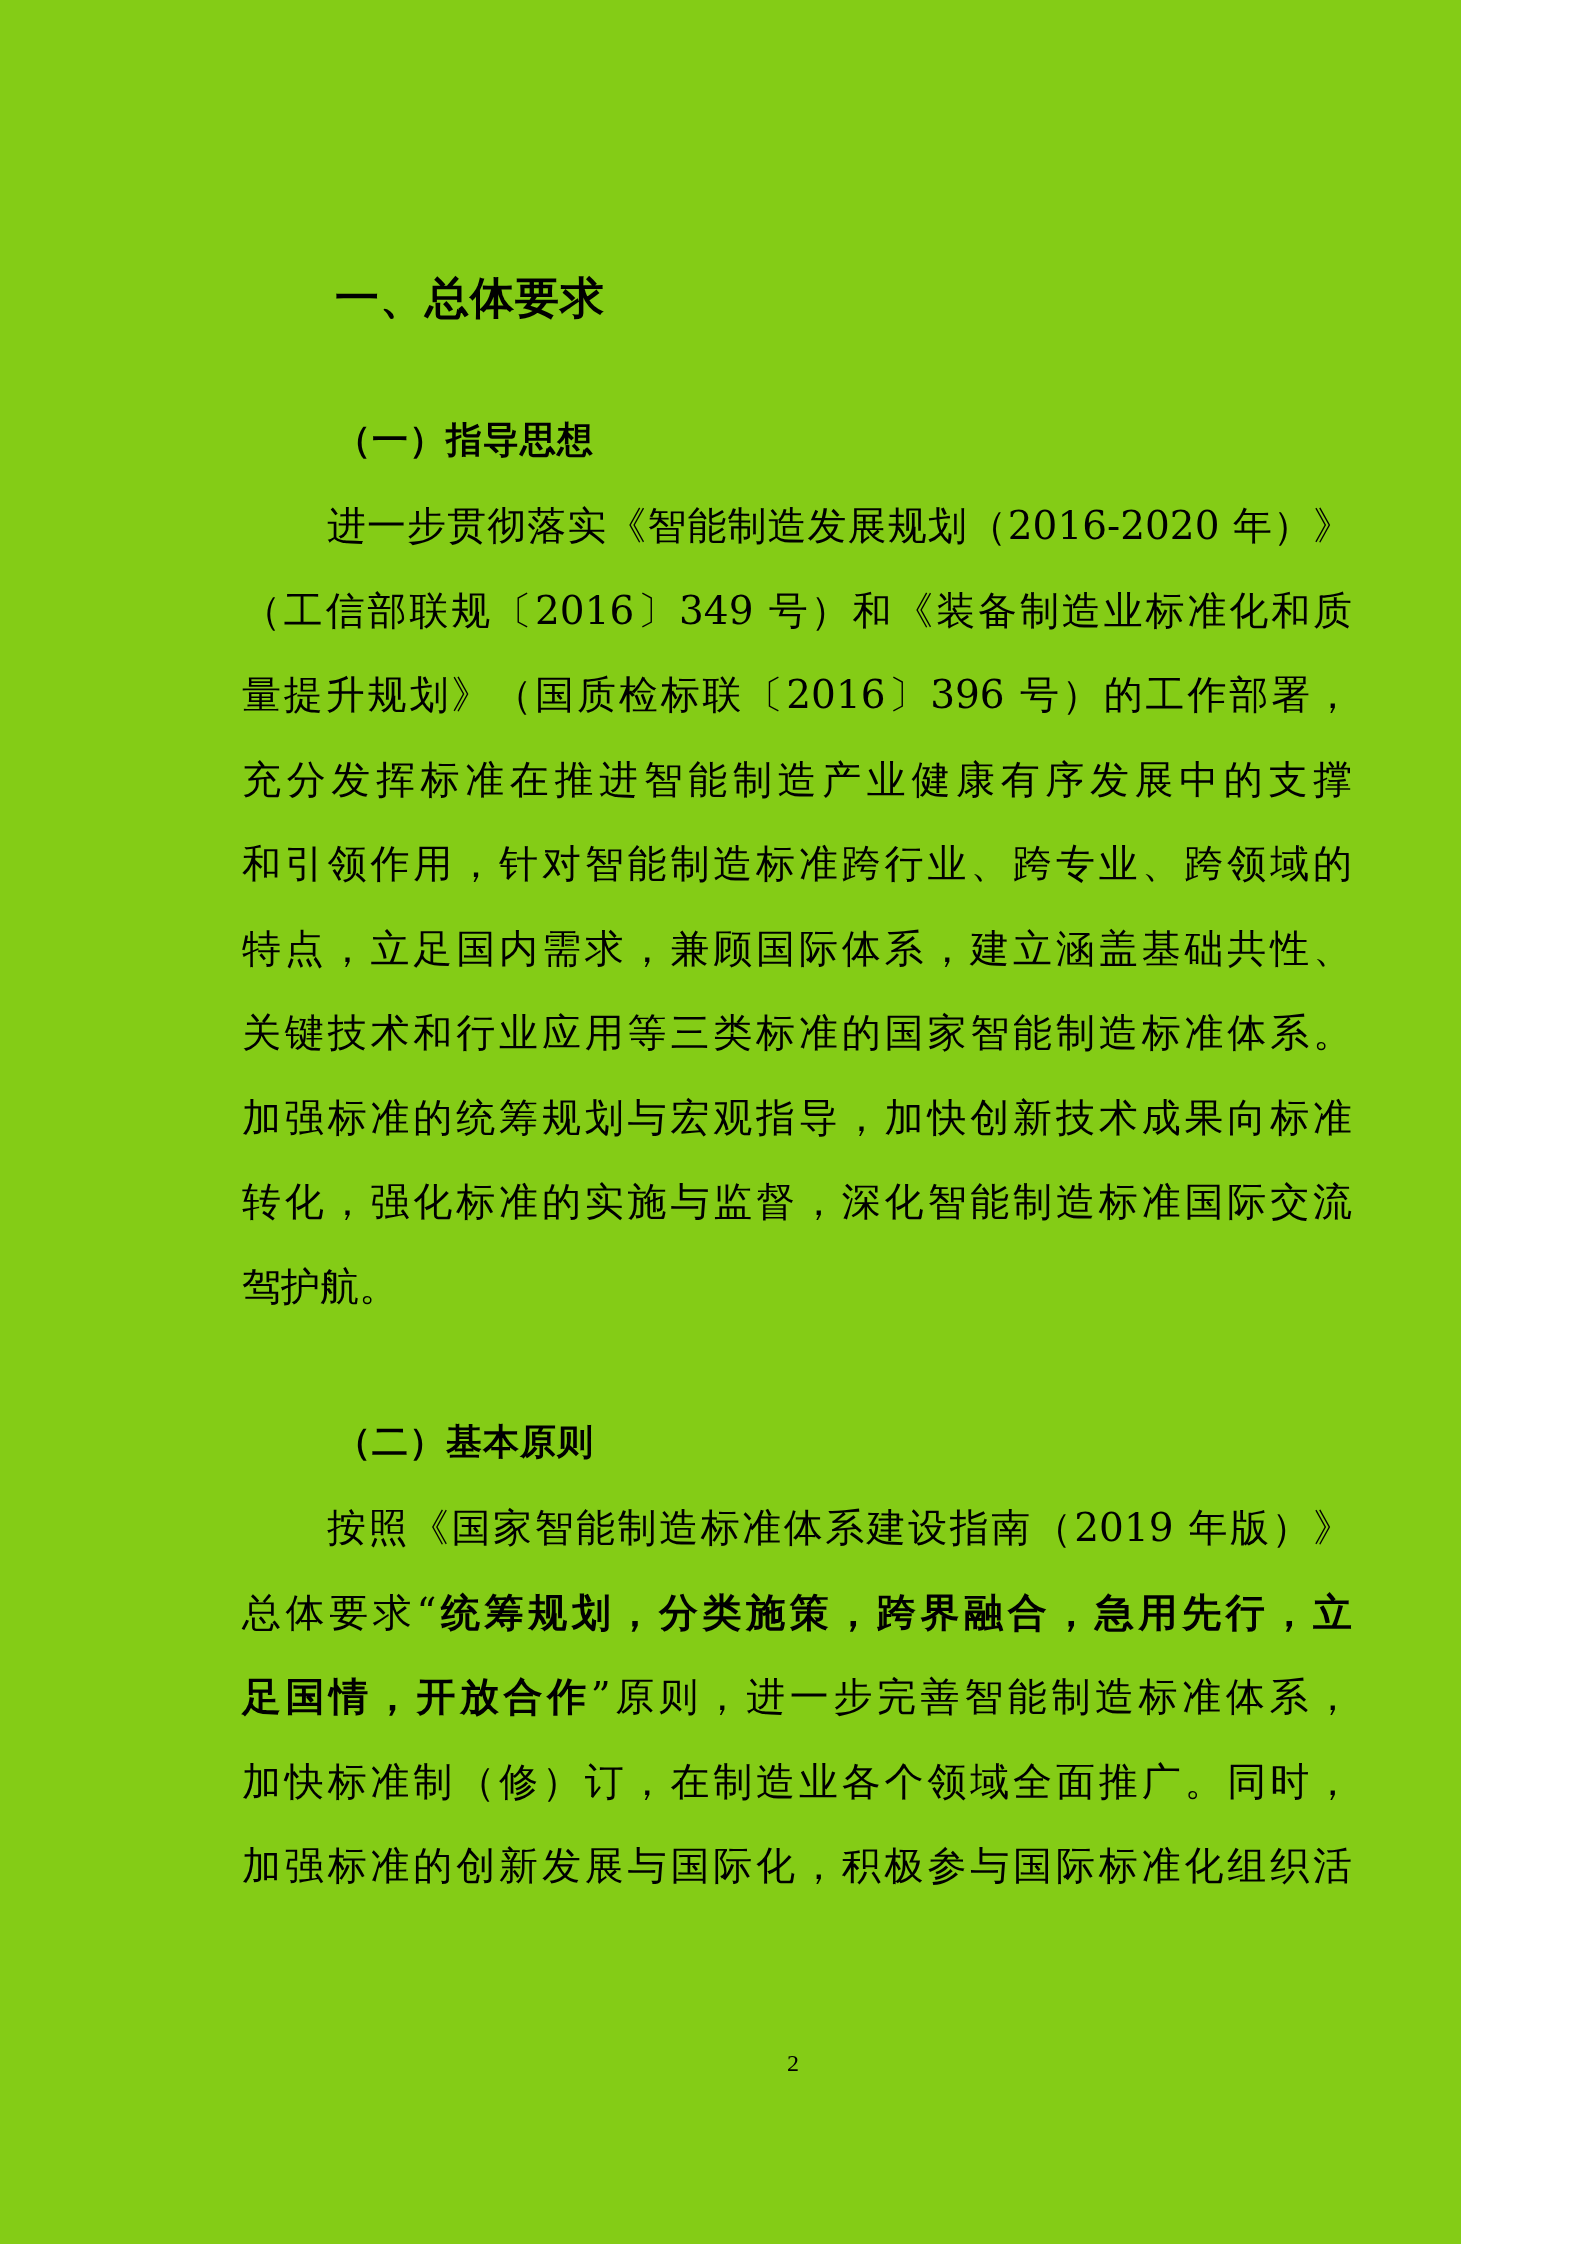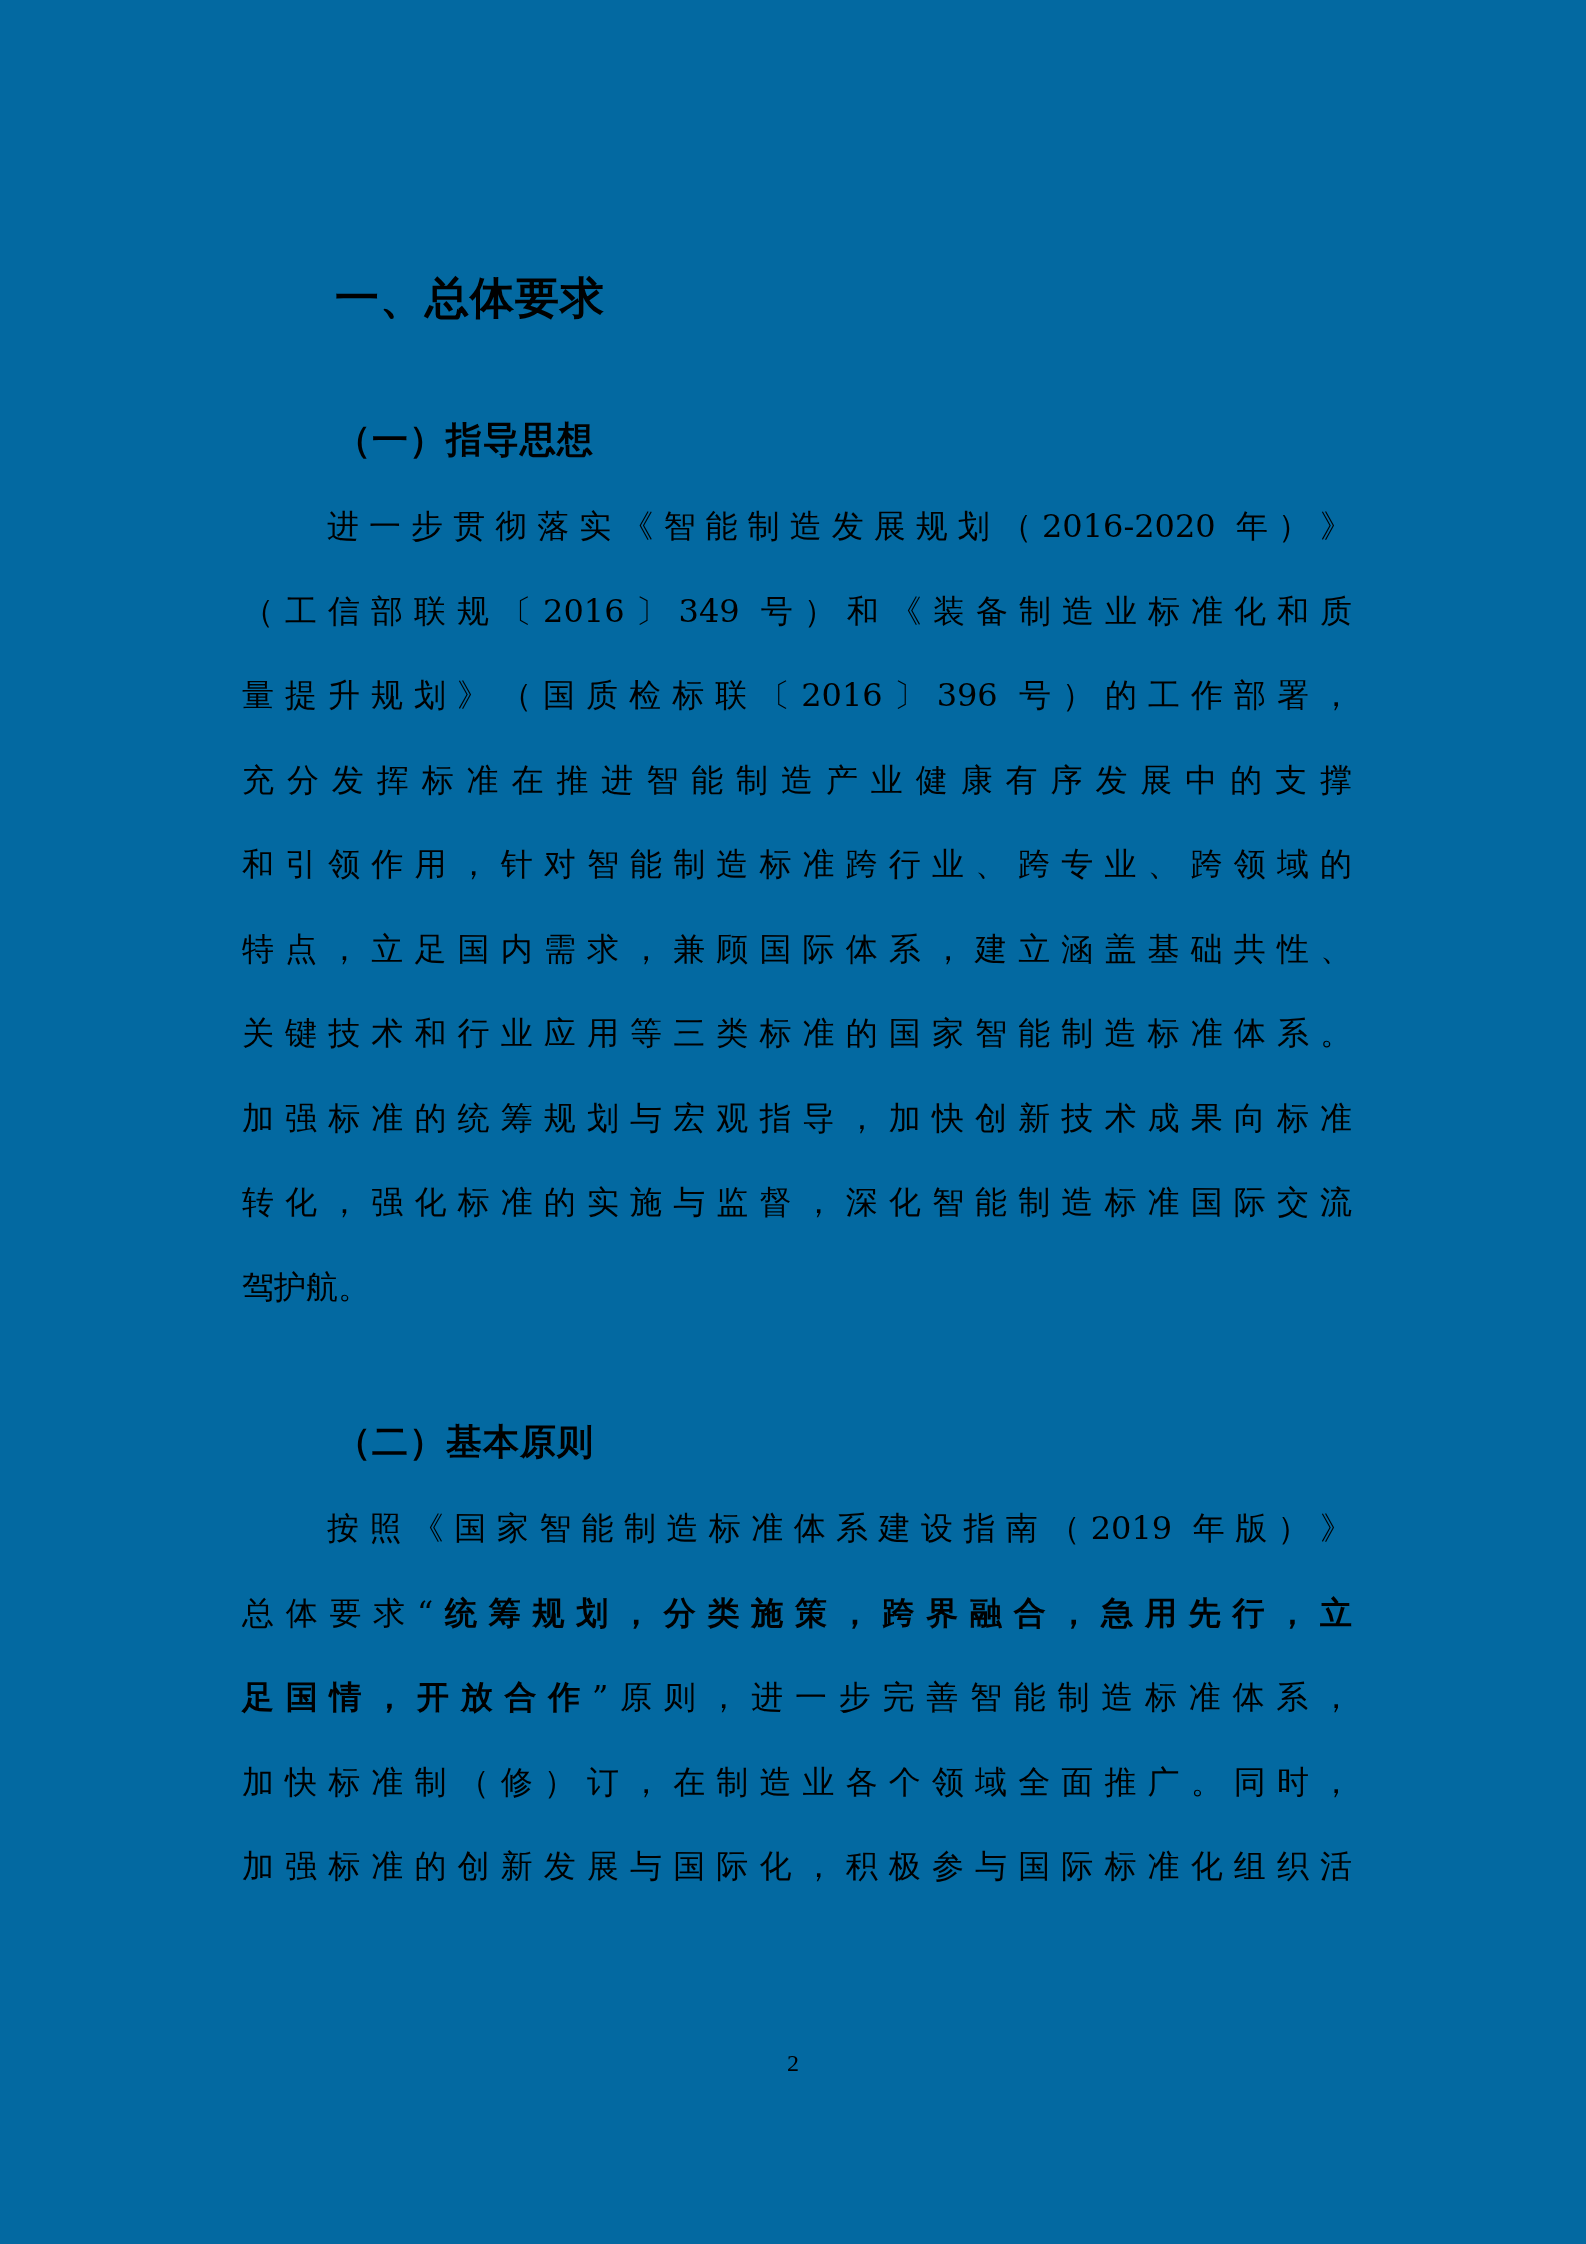--- a/index.html
+++ b/index.html
@@ -11,23 +11,23 @@
       width: 1586px;
       height: 2244px;
       position: relative;
       overflow: hidden;
       color: #000000;
       font-family: "DejaVu Serif", "Liberation Serif", serif;
     }
     .page {
       position: absolute;
       left: 0; top: 0;
-      width: 1586px;
+      width: 1461px;
       height: 2244px;
-      background: #0369a1;
+      background: #84cc16;
     }
     .heading1 {
       position: absolute;
       left: 335px;
       top: 268px;
       font-family: "DejaVu Sans", "Liberation Sans", sans-serif;
       font-weight: bold;
       font-size: 44px;
       line-height: 60px;
       letter-spacing: 1px;
@@ -40,21 +40,21 @@
       font-weight: bold;
       font-size: 36px;
       line-height: 56px;
       letter-spacing: 1px;
       white-space: nowrap;
     }
     .para {
       position: absolute;
       left: 242px;
       width: 1110px;
-      font-size: 32px;
+      font-size: 39px;
       line-height: 84.5px;
       white-space: nowrap;
     }
     .line {
       display: block;
       height: 84.5px;
       text-align: justify;
       text-align-last: justify;
       white-space: nowrap;
     }

